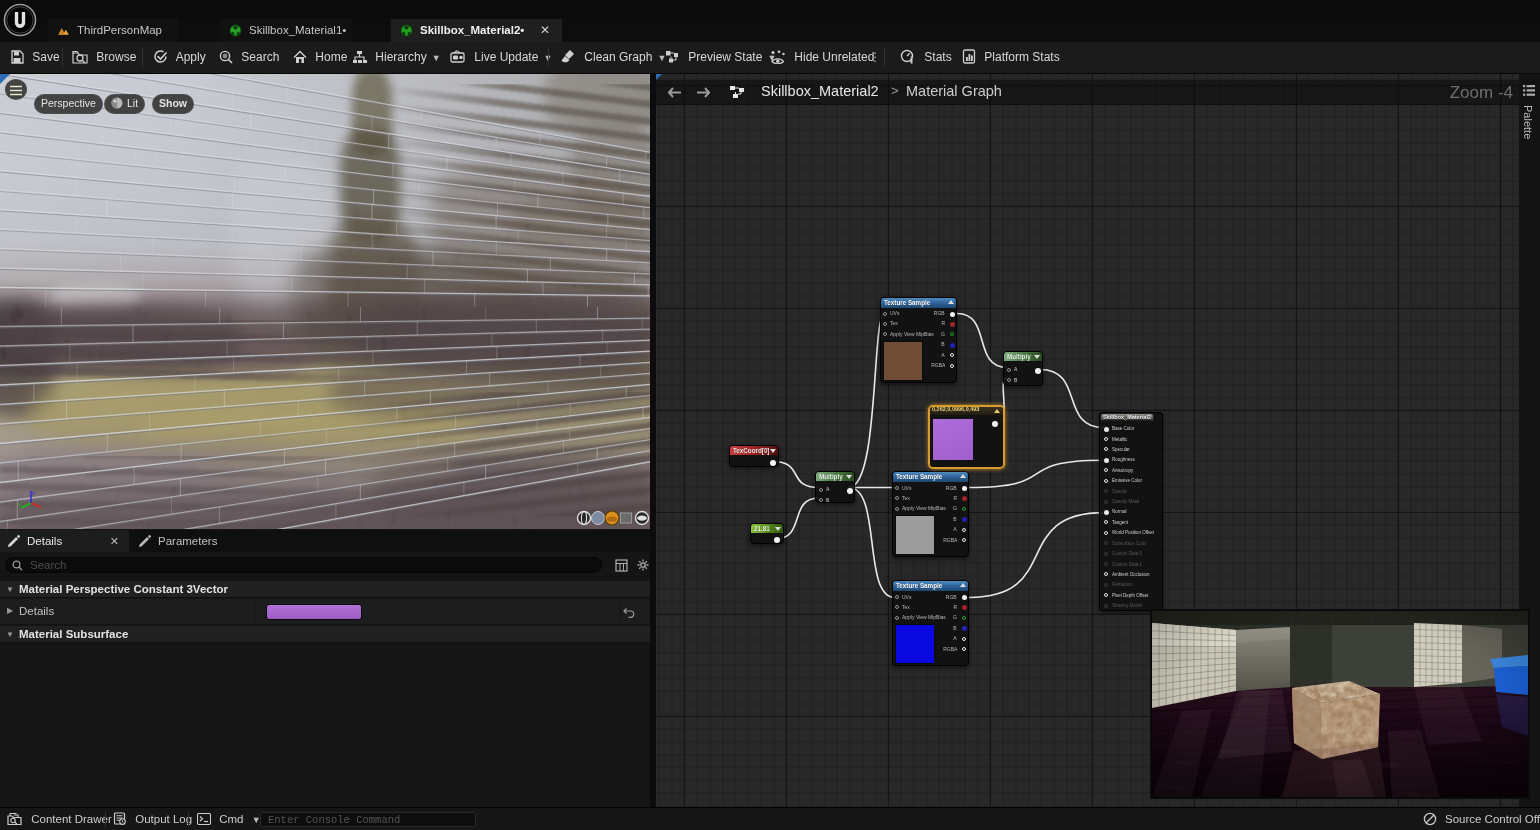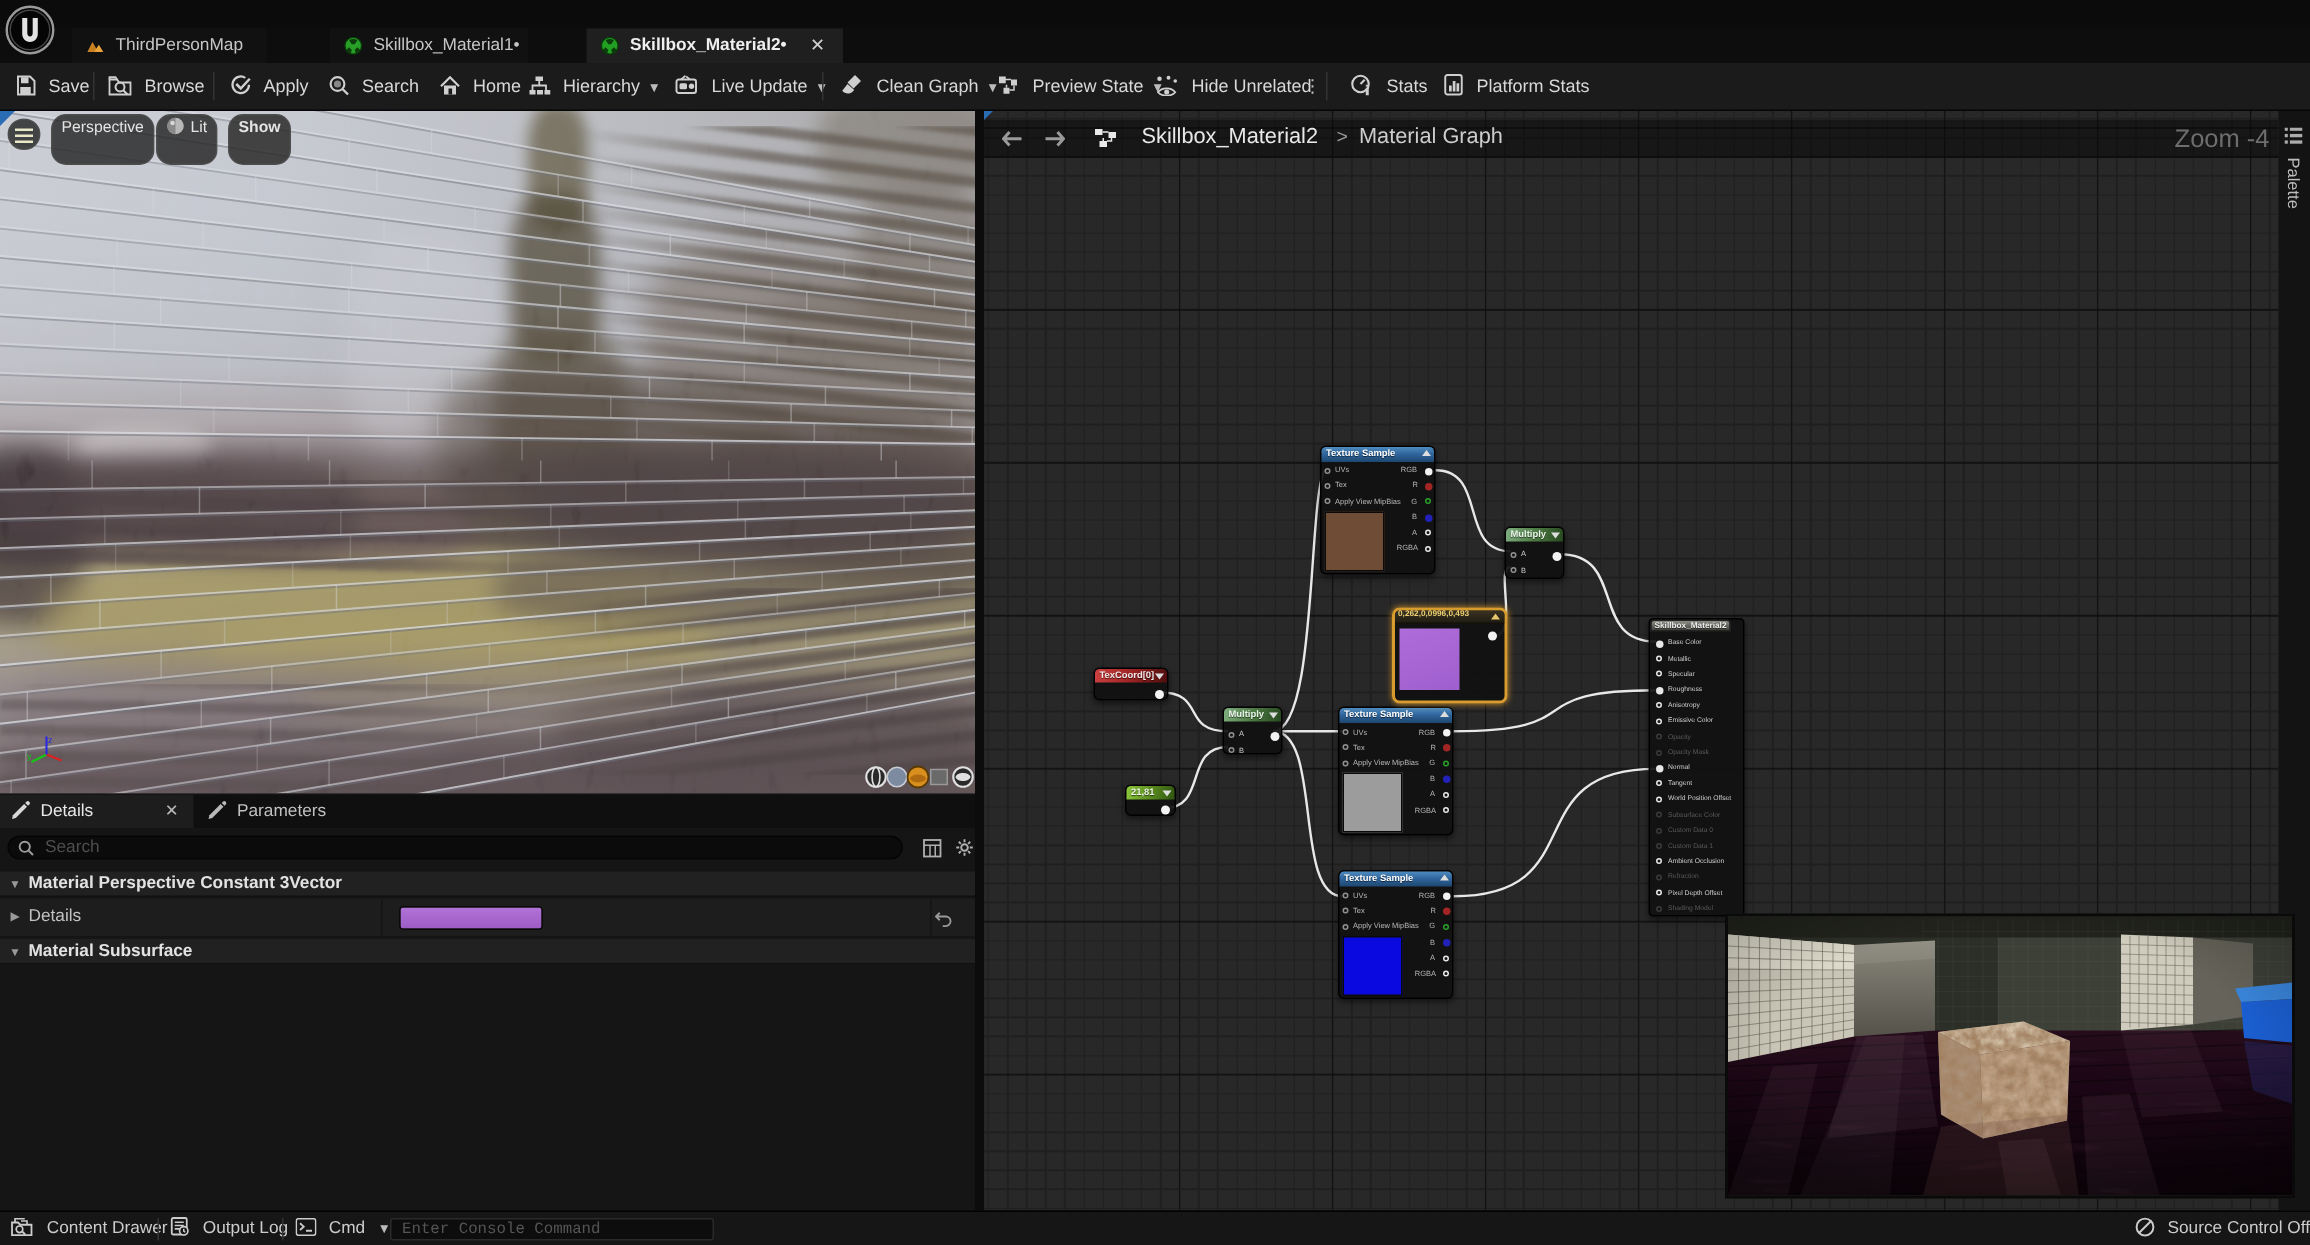--- a/index.html
+++ b/index.html
@@ -16,21 +16,21 @@
 .tab{position:absolute;top:1px;height:23px;color:#c6c6c6;font-size:11.5px;line-height:23px;}
 .tab .ticon{position:absolute;left:9px;top:5px;width:13px;height:13px;}
 
 #toolbar{left:0;top:42px;width:1540px;height:32px;background:#1b1b1b;border-bottom:1px solid #060606;}
 .tbtn{position:absolute;top:0;height:31px;line-height:31px;color:#d8d8d8;font-size:12px;white-space:nowrap;}
 .tbtn svg{vertical-align:-3px;margin-right:5px;}
 .tsep{position:absolute;top:6px;width:1px;height:19px;background:#333;}
 .chev{font-size:9px;color:#bbb;margin-left:5px;}
 
 #viewport{left:0;top:74px;width:650px;height:455px;background:#9a9aa0;overflow:hidden;}
-.pill{position:absolute;background:rgba(42,42,42,.85);border:1px solid rgba(85,85,85,.55);border-radius:10px;color:#e4e4e4;font-size:10.5px;height:34px;line-height:17px;padding:0 6px;top:2px;}
+.pill{position:absolute;background:rgba(42,42,42,.85);border:1px solid rgba(85,85,85,.55);border-radius:10px;color:#e4e4e4;font-size:10.5px;height:20px;line-height:17px;padding:0 6px;top:20px;}
 
 #details{left:0;top:529px;width:653px;height:278px;background:#151515;color:#c2c2c2;font-size:11.5px;}
 
 #graph{left:653px;top:74px;width:887px;height:733px;background:#262626;overflow:hidden;}
 #gridwrap{left:0;top:0;width:866px;height:733px;overflow:hidden;
  background:
   repeating-linear-gradient(to right, rgba(8,8,8,.55) 0 1px, transparent 1px 102px),
   repeating-linear-gradient(to bottom, rgba(8,8,8,.55) 0 1px, transparent 1px 102px),
   repeating-linear-gradient(to right, #1f1f1f 0 1px, transparent 1px 12.75px),
   repeating-linear-gradient(to bottom, #1f1f1f 0 1px, transparent 1px 12.75px),

